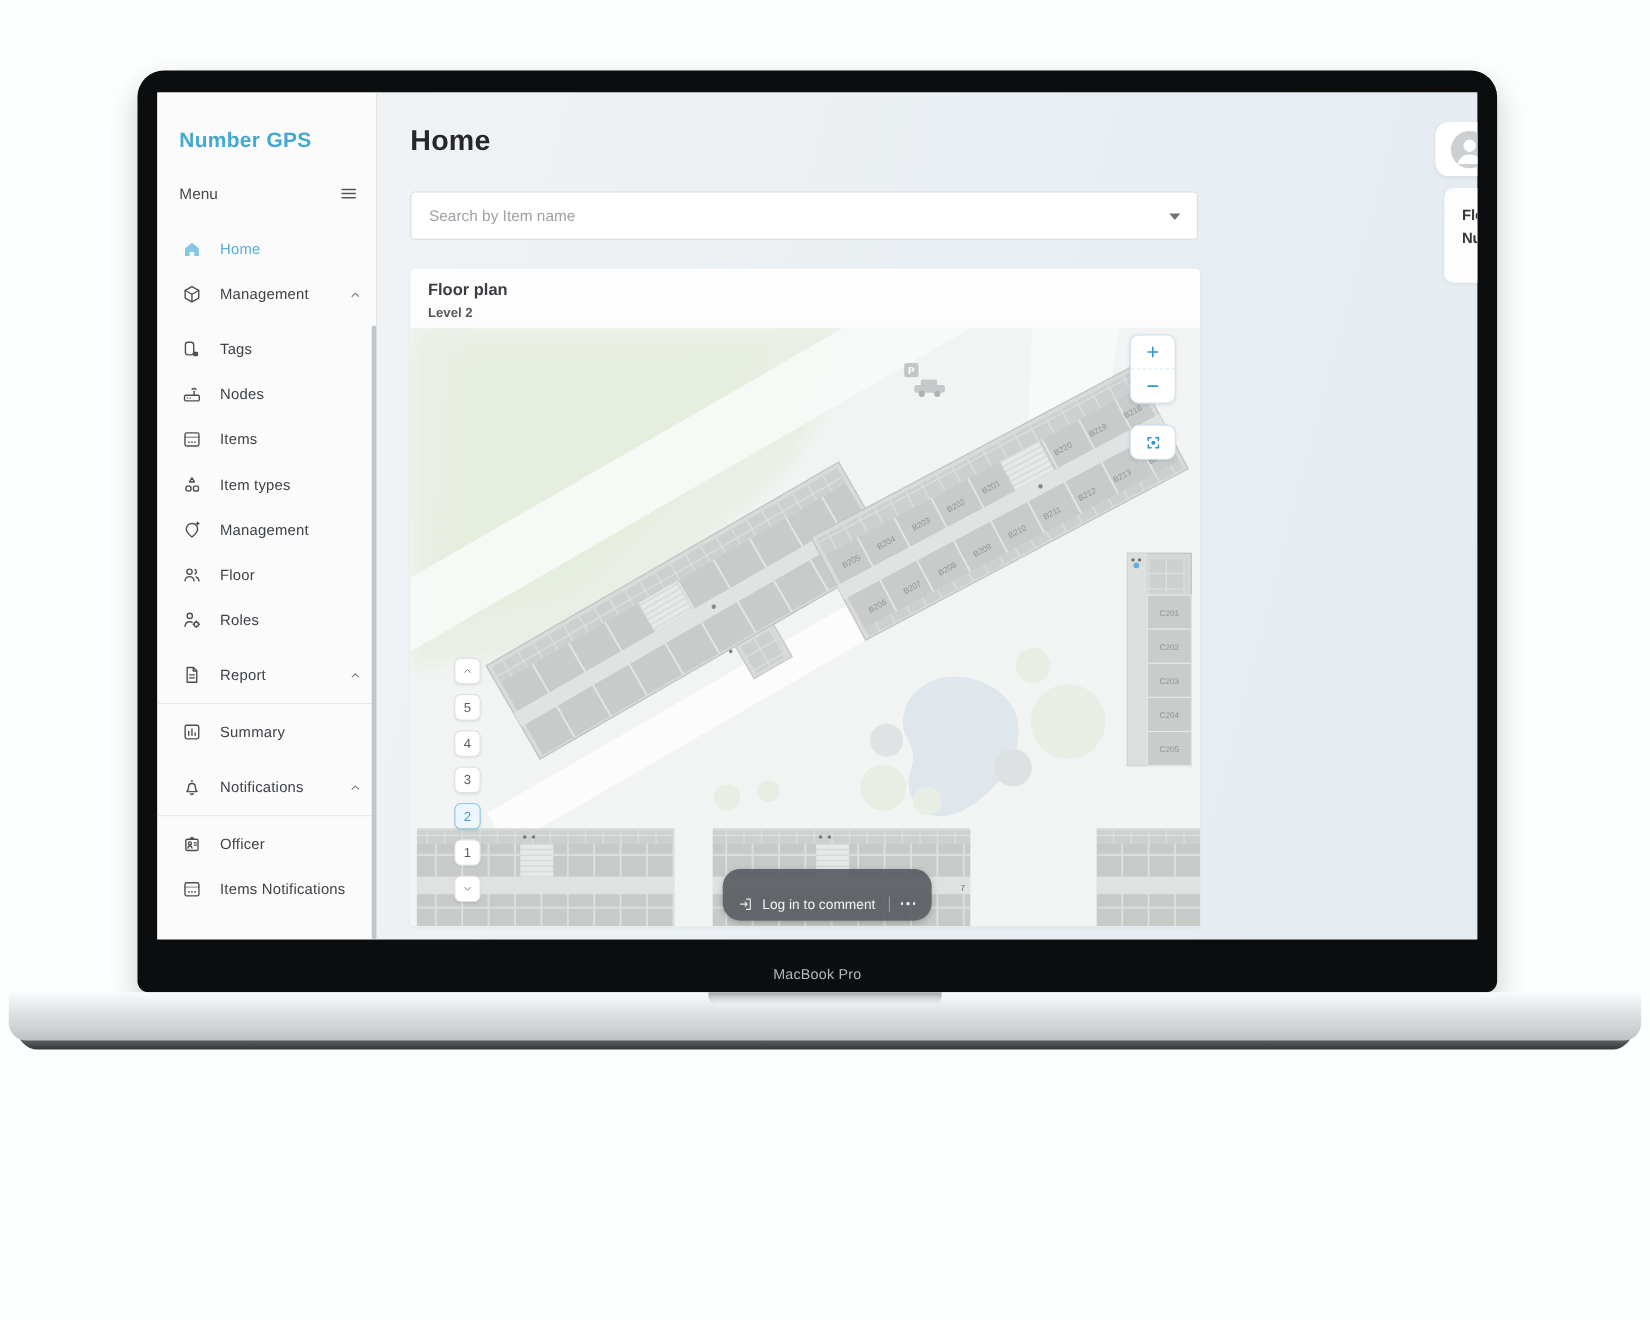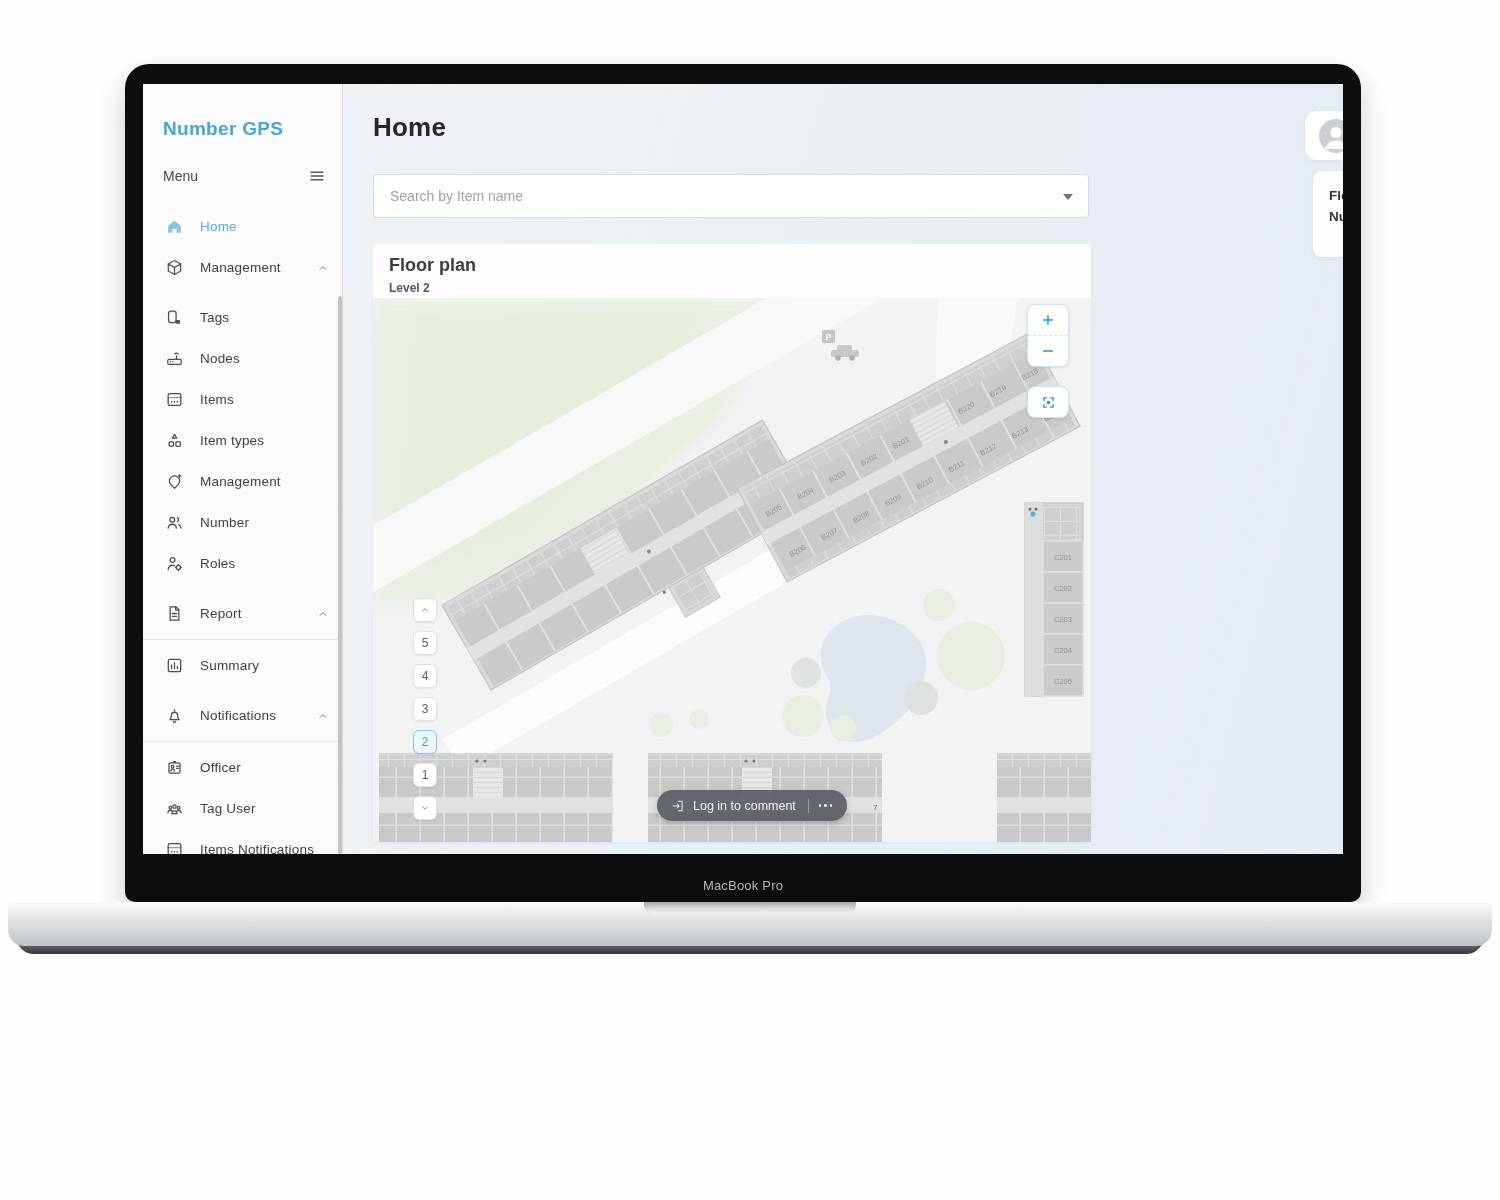--- a/index.html
+++ b/index.html
@@ -37,38 +37,38 @@
   .content{position:absolute;left:200px;right:0;top:0;bottom:0;background:linear-gradient(105deg,#f0f3f5 0%,#eaeff3 45%,#e4ebf1 100%);}
   .page-title{position:absolute;left:30px;top:28px;margin:0;font-size:26px;font-weight:700;color:#26262c;letter-spacing:.2px;}
   .search{position:absolute;left:30px;top:90px;width:716px;height:44px;background:#ffffff;border:1px solid #d9dcdf;border-radius:4px;box-sizing:border-box;}
   .search input{width:100%;height:100%;border:none;outline:none;background:transparent;padding:0 42px 0 16px;font-size:14px;color:#3a3d41;font-family:inherit;box-sizing:border-box;}
   .search input::placeholder{color:#9da2a7;}
   .search .caret{position:absolute;right:15px;top:19px;width:0;height:0;border-left:5px solid transparent;border-right:5px solid transparent;border-top:6px solid #6e7378;}
 
   
   .fp-card{position:absolute;left:30px;top:160px;width:718px;height:598px;background:#fdfdfd;border-radius:4px;box-shadow:0 1px 3px rgba(0,0,0,.05);}
   .fp-head{padding:11px 16px 0;}
-  .fp-title{font-size:18px;font-weight:600;color:#3a3d42;}
+  .fp-title{font-size:15px;font-weight:600;color:#3a3d42;}
   .fp-sub{font-size:12px;color:#54575b;margin-top:5px;font-weight:bold;}
   .map{position:absolute;left:0;right:0;top:54px;bottom:0;background:#f2f4f4;overflow:hidden;cursor:grab;}
   .mapsvg{position:absolute;left:0;top:0;}
   .mapsvg text{font-family:"Liberation Sans",sans-serif;}
 
   
   .zoomgroup{position:absolute;right:22px;top:6px;width:40px;background:#fff;border:1px solid #cbe3f2;border-radius:8px;box-shadow:0 1px 3px rgba(0,0,0,.09);overflow:hidden;}
   .zbtn{height:30px;display:flex;align-items:center;justify-content:center;color:#2e96cb;cursor:pointer;}
   .zbtn + .zbtn{border-top:1px dashed #cfe6f3;}
   .zbtn svg{width:16px;height:16px;}
   .focusbtn{position:absolute;right:22px;top:88px;width:40px;height:30px;background:#fff;border:1px solid #cbe3f2;border-radius:8px;display:flex;align-items:center;justify-content:center;color:#2e96cb;box-shadow:0 1px 3px rgba(0,0,0,.09);cursor:pointer;}
   .focusbtn svg{width:17px;height:17px;}
   .levels{position:absolute;left:40px;top:300px;display:flex;flex-direction:column;gap:9px;}
   .lvl{width:24px;height:24px;background:#fff;border:1px solid #dfe2e4;border-radius:6px;display:flex;align-items:center;justify-content:center;font-size:12px;color:#5a5e63;box-shadow:0 1px 2px rgba(0,0,0,.07);cursor:pointer;box-sizing:border-box;}
   .lvl svg{width:12px;height:12px;color:#6b6f74;}
   .lvl.active{border-color:#8cc6e6;color:#3f9fd0;background:#ecf6fc;}
-  .pill{position:absolute;left:284px;top:492px;height:31px;background:rgba(86,90,95,.9);border-radius:16px;display:flex;align-items:center;padding:0 13px 0 14px;color:#f1f2f3;font-size:12.5px;gap:8px;box-shadow:0 2px 6px rgba(0,0,0,.22);cursor:pointer;}
+  .pill{position:absolute;left:284px;top:492px;height:31px;background:rgba(86,90,95,.9);border-radius:16px;display:flex;align-items:center;padding:16px 13px 0 14px;color:#f1f2f3;font-size:12.5px;gap:8px;box-shadow:0 2px 6px rgba(0,0,0,.22);cursor:pointer;}
   .pill svg{width:14px;height:14px;color:#e9eaeb;}
   .pill .sep{width:1px;height:14px;background:rgba(255,255,255,.35);margin-left:4px;}
   .pill .dots{display:flex;gap:3px;padding:0 2px;}
   .pill .dots i{width:2.5px;height:2.5px;border-radius:50%;background:#e6e7e8;}
 
   
   .user-card{position:absolute;left:962px;top:27px;width:232px;height:49px;background:#fff;border-radius:12px;box-shadow:0 1px 4px rgba(0,0,0,.06);display:flex;align-items:center;padding:0 14px;box-sizing:border-box;cursor:pointer;}
   .avatar{width:34px;height:34px;border-radius:50%;background:#ccd0d3;margin-right:12px;overflow:hidden;flex:none;}
   .info-card{position:absolute;left:970px;top:87px;width:225px;height:86px;background:#fdfdfe;border-radius:8px;box-shadow:0 1px 4px rgba(0,0,0,.05);padding:15px 16px;box-sizing:border-box;font-size:13.5px;color:#4a4d52;line-height:1.55;}
   .info-card b{color:#34373b;}
@@ -166,21 +166,21 @@
             </div>
             <div class="srow">
               <span class="sicon">
                 <svg viewBox="0 0 24 24" fill="none" stroke="currentColor" stroke-width="1.6" stroke-linecap="round" stroke-linejoin="round">
                   <circle cx="9.2" cy="8.5" r="3"></circle>
                   <path d="M4 19c.4-3 2.6-4.8 5.2-4.8 2.6 0 4.8 1.8 5.2 4.8"></path>
                   <path d="M15.5 5.9a3 3 0 0 1 .1 5.2"></path>
                   <path d="M17 14.6c1.8.7 3 2.3 3.2 4.4"></path>
                 </svg>
               </span>
-              <span class="slabel">Number</span>
+              <span class="slabel">Floor</span>
             </div>
             <div class="srow">
               <span class="sicon">
                 <svg viewBox="0 0 24 24" fill="none" stroke="currentColor" stroke-width="1.6" stroke-linecap="round" stroke-linejoin="round">
                   <circle cx="9.5" cy="7.5" r="3"></circle>
                   <path d="M4 19.5c.4-3.4 2.7-5.3 5.5-5.3 1 0 1.9.2 2.7.7"></path>
                   <circle cx="17" cy="17" r="2.6"></circle>
                   <path d="M17 13.4v1M17 19.6v1M13.4 17h1M19.6 17h1"></path>
                 </svg>
               </span>
@@ -227,32 +227,20 @@
               <span class="sicon">
                 <svg viewBox="0 0 24 24" fill="none" stroke="currentColor" stroke-width="1.6" stroke-linecap="round" stroke-linejoin="round">
                   <rect x="5" y="6.2" width="14" height="13" rx="1.8"></rect>
                   <path d="M10.8 6V4.6h2.4V6"></path>
                   <circle cx="9.7" cy="11" r="1.7"></circle>
                   <path d="M7.3 16.4c.4-1.7 1.3-2.6 2.4-2.6s2 .9 2.4 2.6"></path>
                   <path d="M14.6 10.4h2.6M14.6 13h2.6"></path>
                 </svg>
               </span>
               <span class="slabel">Officer</span>
-            </div>
-            <div class="srow">
-              <span class="sicon">
-                <svg viewBox="0 0 24 24" fill="none" stroke="currentColor" stroke-width="1.6" stroke-linecap="round" stroke-linejoin="round">
-                  <circle cx="6.8" cy="11" r="1.7"></circle>
-                  <circle cx="17.2" cy="11" r="1.7"></circle>
-                  <circle cx="12" cy="9.6" r="2.1"></circle>
-                  <path d="M3.6 17.4c.5-2 1.7-3.2 3.2-3.2.9 0 1.7.4 2.3 1.1M20.4 17.4c-.5-2-1.7-3.2-3.2-3.2-.9 0-1.7.4-2.3 1.1"></path>
-                  <path d="M8.6 18.6c.5-2.3 1.9-3.6 3.4-3.6s2.9 1.3 3.4 3.6z"></path>
-                </svg>
-              </span>
-              <span class="slabel">Tag User</span>
             </div>
             <div class="srow">
               <span class="sicon">
                 <svg viewBox="0 0 24 24" fill="none" stroke="currentColor" stroke-width="1.6" stroke-linecap="round" stroke-linejoin="round">
                   <rect x="4" y="4.5" width="16" height="15" rx="2"></rect>
                   <path d="M4 9.5h16" opacity=".55"></path>
                   <circle cx="8.5" cy="15" r="1" fill="currentColor" stroke="none"></circle>
                   <circle cx="12" cy="15" r="1" fill="currentColor" stroke="none"></circle>
                   <circle cx="15.5" cy="15" r="1" fill="currentColor" stroke="none"></circle>
                 </svg>

